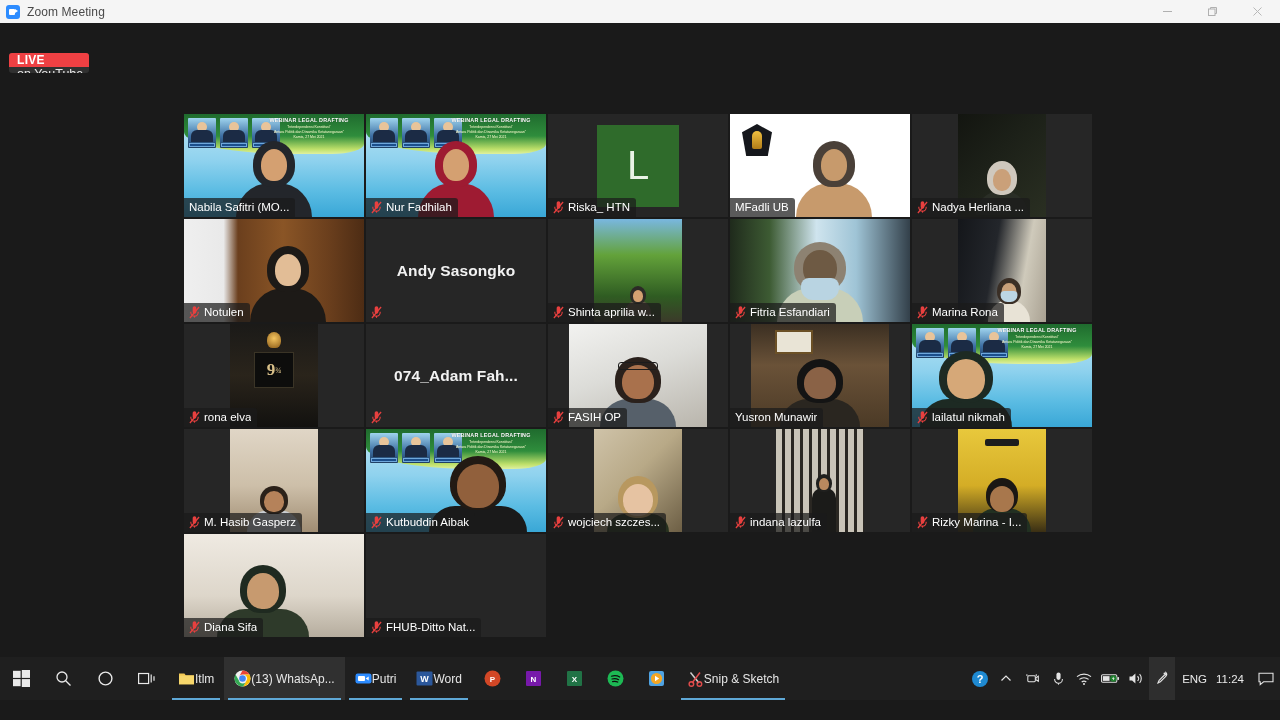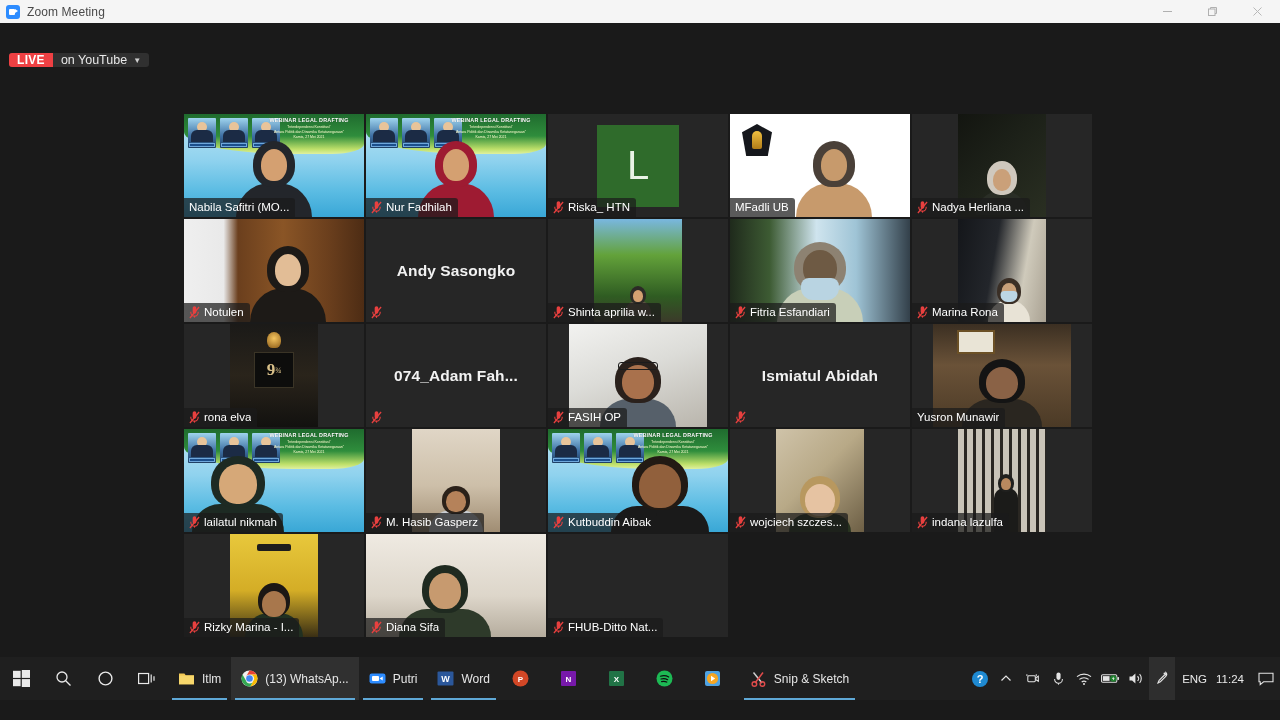--- a/index.html
+++ b/index.html
@@ -67,24 +67,25 @@
     background: #1a1a1a;
     overflow: hidden;
   }
 
   
   .live-wrap {
     position: absolute;
     left: 9px; top: 30px;
     display: flex;
     align-items: stretch;
-    height: 14px;
+    height: 20px;
     border-radius: 3px;
     overflow: hidden;
     background: #303030;
+    flex-direction: column;
   }
   .live-badge {
     background: #ef4043;
     color: #fff;
     font-size: 12px;
     font-weight: bold;
     letter-spacing: .3px;
     display: flex; align-items: center;
     padding: 0 8px;
   }
@@ -375,21 +376,20 @@
     color: #e6e6e6;
     font-size: 12px;
     position: relative;
   }
   .tb-sq {
     width: 42px;
     justify-content: center;
   }
   .tb-app {
     padding: 0 10px;
-    gap: 7px;
   }
   .tb-app.active::after,
   .tb-app.open::after {
     content: "";
     position: absolute;
     left: 4px; right: 4px; bottom: 0;
     height: 2.5px;
     background: #5fa8d6;
   }
   .tb-app.active { background: rgba(255,255,255,.08); }
@@ -748,33 +748,20 @@
               <path d="M4 2.2a2 2 0 014 0v4.2a2 2 0 01-4 0z" fill="#e8403f"></path>
               <path d="M2 6.3v.6a4 4 0 008 0v-.6" stroke="#e8403f" stroke-width="1.2" fill="none"></path>
               <line x1="6" y1="10.8" x2="6" y2="12.6" stroke="#e8403f" stroke-width="1.2"></line>
               <line x1="1" y1="13" x2="11" y2="1" stroke="#e8403f" stroke-width="1.4"></line>
             </svg>
           <span class="nametext">FASIH OP</span>
         </div>
       </div>
     </div>
 
-    <div class="tile">
-      <div class="tile-inner">
-        <div class="bigname">Ismiatul Abidah</div>
-        <div class="namebar plain">
-          <svg class="mute-icon" viewBox="0 0 12 14">
-              <path d="M4 2.2a2 2 0 014 0v4.2a2 2 0 01-4 0z" fill="#e8403f"></path>
-              <path d="M2 6.3v.6a4 4 0 008 0v-.6" stroke="#e8403f" stroke-width="1.2" fill="none"></path>
-              <line x1="6" y1="10.8" x2="6" y2="12.6" stroke="#e8403f" stroke-width="1.2"></line>
-              <line x1="1" y1="13" x2="11" y2="1" stroke="#e8403f" stroke-width="1.4"></line>
-            </svg>
-        </div>
-      </div>
-    </div>
 
     <div class="tile">
       <div class="tile-inner">
         <div class="vid med">
             <div class="bg-office"></div>
           <div style="position:absolute;left:24px;top:6px;width:38px;height:24px;background:#e9e4d6;border:2px solid #6b5026"></div>
           <div class="person" style="bottom:0">
             <div class="head" style="background:#141414;width:46px;height:44px;margin:0 auto">
                 <div class="face" style="background:#8a6246;width:32px;height:32px"></div>
               </div>

